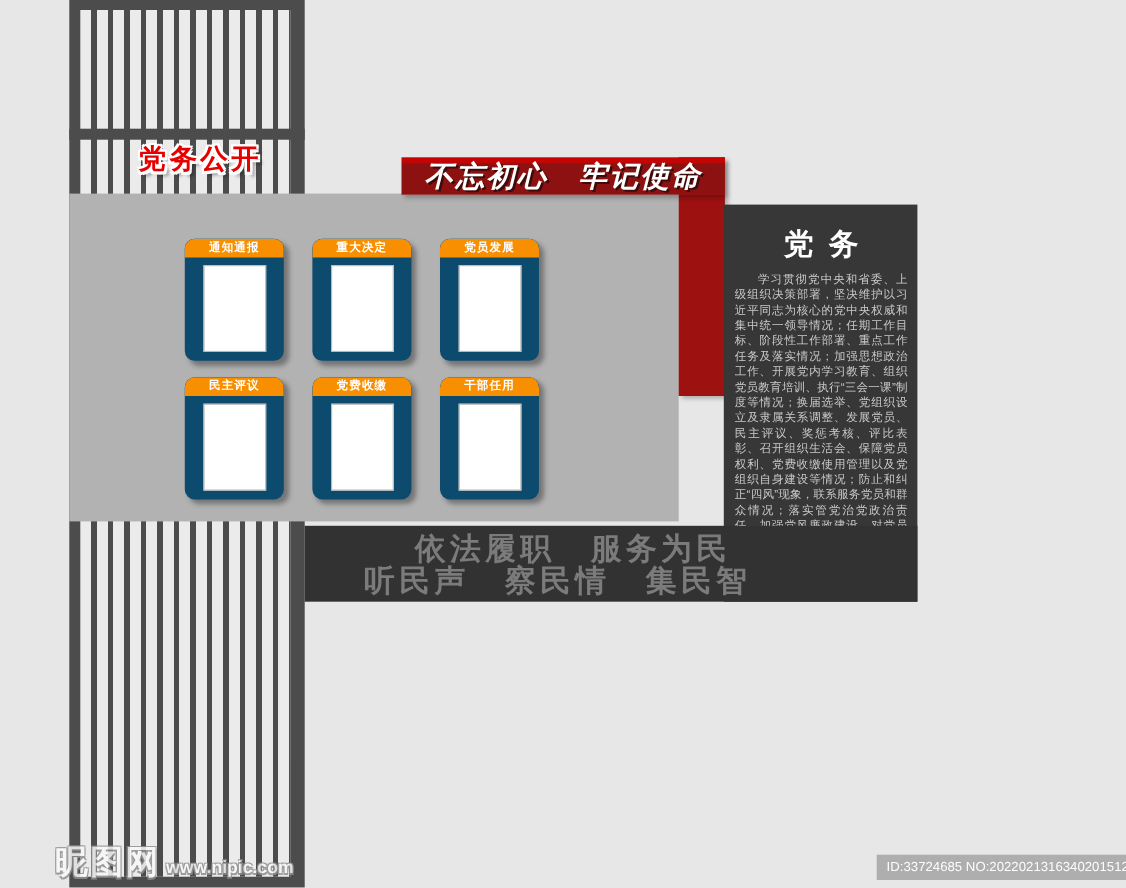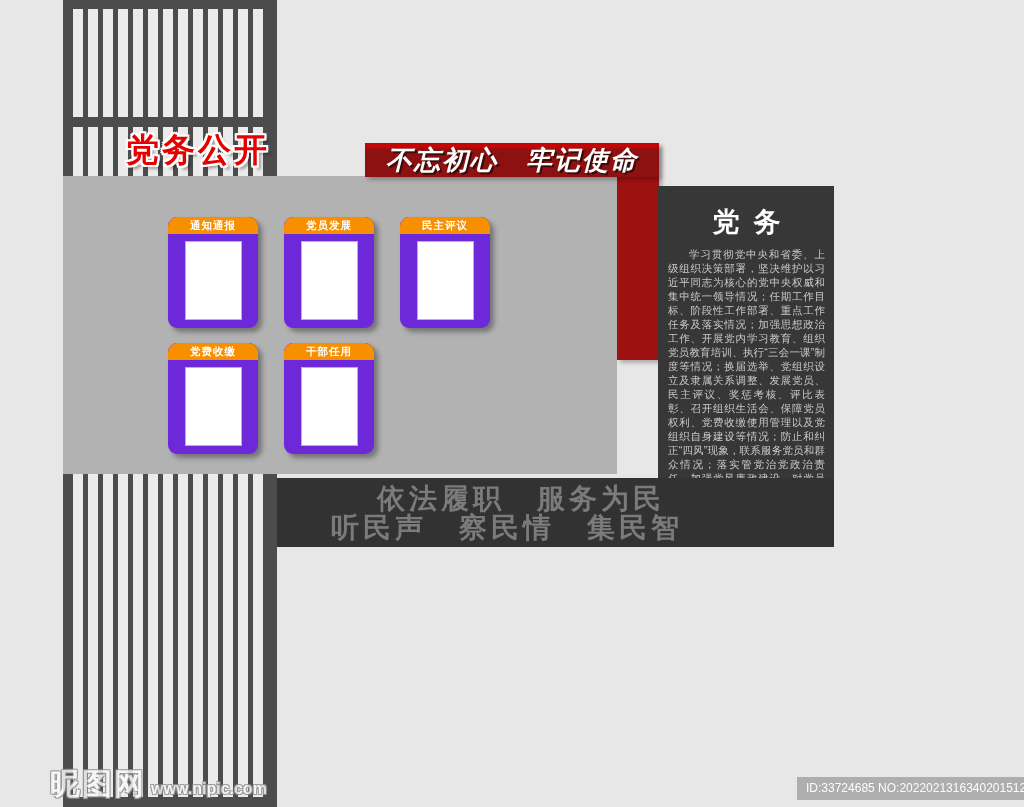--- a/index.html
+++ b/index.html
@@ -19,21 +19,21 @@
     background:repeating-linear-gradient(90deg,#ebebeb 0 10px,#4c4c4c 10px 15px);
     z-index:1;
   }
   .slat-rail{
     position:absolute;left:63px;top:117px;width:214px;height:10px;
     background:#4c4c4c;z-index:1;
   }
   
   .wall-title{
     position:absolute;left:126px;top:128px;z-index:6;
-    font-size:33px;font-weight:bold;color:#e60000;letter-spacing:3px;
+    font-size:25px;font-weight:bold;color:#e60000;letter-spacing:3px;
     text-shadow:
       -2px -2px 0 #fff, 2px -2px 0 #fff, -2px 2px 0 #fff, 2px 2px 0 #fff,
       -2px 0 0 #fff, 2px 0 0 #fff, 0 -2px 0 #fff, 0 2px 0 #fff,
       4px 4px 3px rgba(0,0,0,.35);
     white-space:nowrap;
   }
   
   .content-board{
     position:absolute;left:63px;top:176px;width:554px;height:298px;
     background:#b2b2b2;z-index:2;
@@ -53,21 +53,21 @@
     box-shadow:3px 3px 4px rgba(0,0,0,.25);
     font-style:italic;
   }
   
   .cards-grid{
     position:absolute;left:168px;top:217px;z-index:5;
     display:grid;grid-template-columns:repeat(3,90px);
     grid-auto-rows:111px;column-gap:26px;row-gap:15px;
   }
   .card{
-    background:#6d28d9;border-radius:9px;
+    background:#0c4a6e;border-radius:9px;
     box-shadow:4px 4px 5px rgba(0,0,0,.35);
     overflow:hidden;
   }
   .card-header{
     height:17px;background:#f78f00;border-radius:9px 9px 0 0;
     color:#fff;font-size:10.5px;font-weight:bold;line-height:17px;
     text-align:center;letter-spacing:1px;
   }
   .card-photo{
     width:57px;height:79px;margin:7px auto 0;
@@ -133,20 +133,24 @@
   <div class="slogan-banner">不忘初心　牢记使命</div>
 
   <div class="wall-title">党务公开</div>
 
   <div class="cards-grid">
     <div class="card">
       <div class="card-header">通知通报</div>
       <div class="card-photo"></div>
     </div>
     <div class="card">
+      <div class="card-header">重大决定</div>
+      <div class="card-photo"></div>
+    </div>
+    <div class="card">
       <div class="card-header">党员发展</div>
       <div class="card-photo"></div>
     </div>
     <div class="card">
       <div class="card-header">民主评议</div>
       <div class="card-photo"></div>
     </div>
     <div class="card">
       <div class="card-header">党费收缴</div>
       <div class="card-photo"></div>

